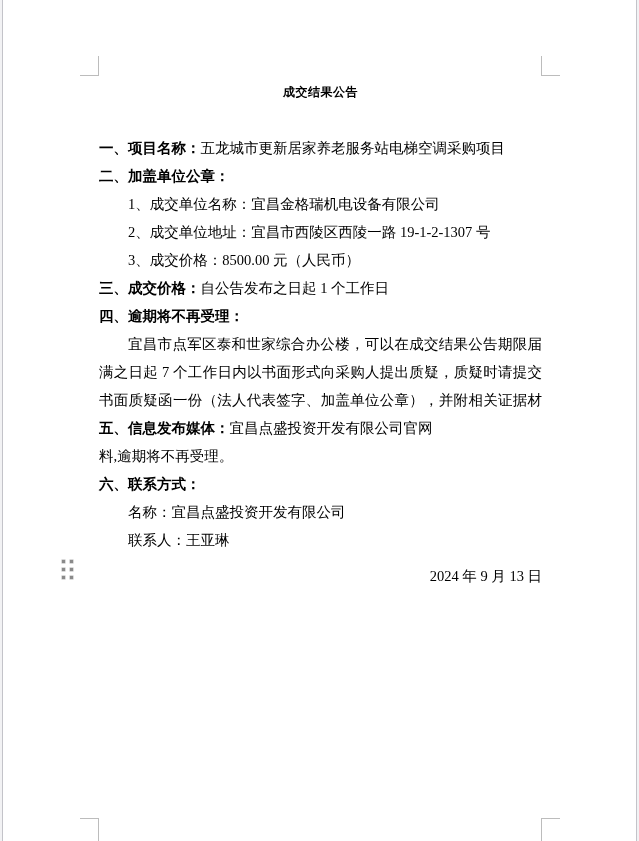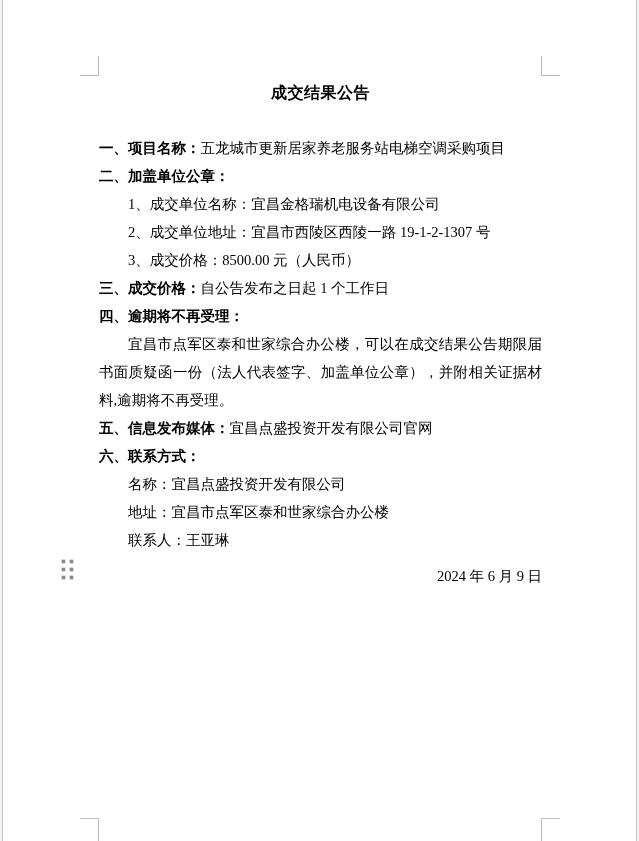--- a/index.html
+++ b/index.html
@@ -51,21 +51,21 @@
   
   .content {
     position: absolute;
     left: 96px;
     top: 76px;
     width: 443px;
     color: #000;
     font-size: 14.5px;
   }
   .title {
-    font-size: 16px;
+    font-size: 12px;
     font-weight: bold;
     text-align: center;
     line-height: 17px;
     margin: 8px 0 33px 0;
     letter-spacing: 0.5px;
   }
   .line {
     height: 28px;
     line-height: 28px;
     white-space: pre;
@@ -121,28 +121,28 @@
 
       <div class="line indent"><span>1、成交单位名称：宜昌金格瑞机电设备有限公司</span></div>
       <div class="line indent"><span>2、成交单位地址：宜昌市西陵区西陵一路 19-1-2-1307 号</span></div>
       <div class="line indent"><span>3、成交价格：8500.00 元（人民币）</span></div>
 
       <div class="line"><span class="b">三、成交价格：</span><span>自公告发布之日起 1 个工作日</span></div>
 
       <div class="line"><span class="b">四、逾期将不再受理：</span><span></span></div>
 
       <div class="line jline pindent"><span>宜昌市点军区泰和世家综合办公楼，可以在成交结果公告期限届</span></div>
+      <div class="line jline"><span>满之日起 7 个工作日内以书面形式向采购人提出质疑，质疑时请提交</span></div>
       <div class="line jline"><span>书面质疑函一份（法人代表签字、加盖单位公章），并附相关证据材</span></div>
+      <div class="line"><span class="b">五、信息发布媒体：</span><span>宜昌点盛投资开发有限公司官网</span></div>
+
       <div class="line"><span>料,逾期将不再受理。</span></div>
-
-      <div class="line"><span class="b">五、信息发布媒体：</span><span>宜昌点盛投资开发有限公司官网</span></div>
 
       <div class="line"><span class="b">六、联系方式：</span><span></span></div>
 
       <div class="line indent"><span>名称：宜昌点盛投资开发有限公司</span></div>
-      <div class="line indent"><span>地址：宜昌市点军区泰和世家综合办公楼</span></div>
       <div class="line indent"><span>联系人：王亚琳</span></div>
 
-      <div class="line date-line"><span>2024 年 6 月 9 日</span></div>
+      <div class="line date-line"><span>2024 年 9 月 13 日</span></div>
 
     </div>
   </div>
 </div>
 
 </body></html>

